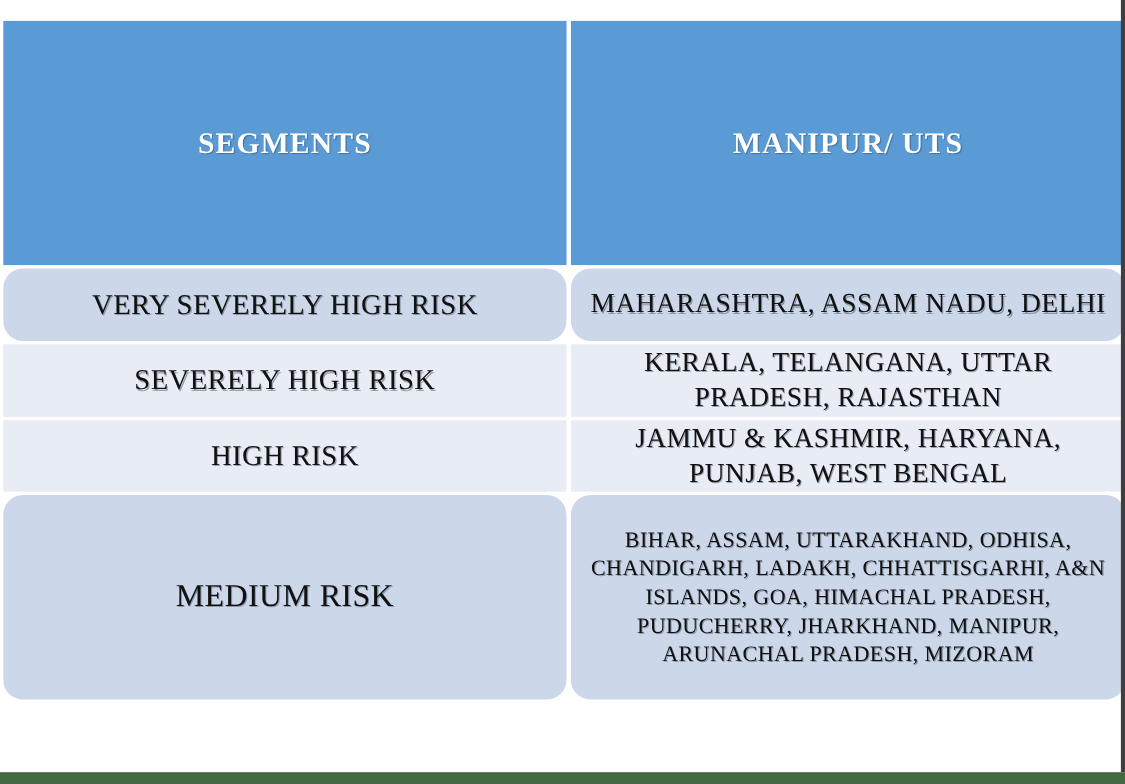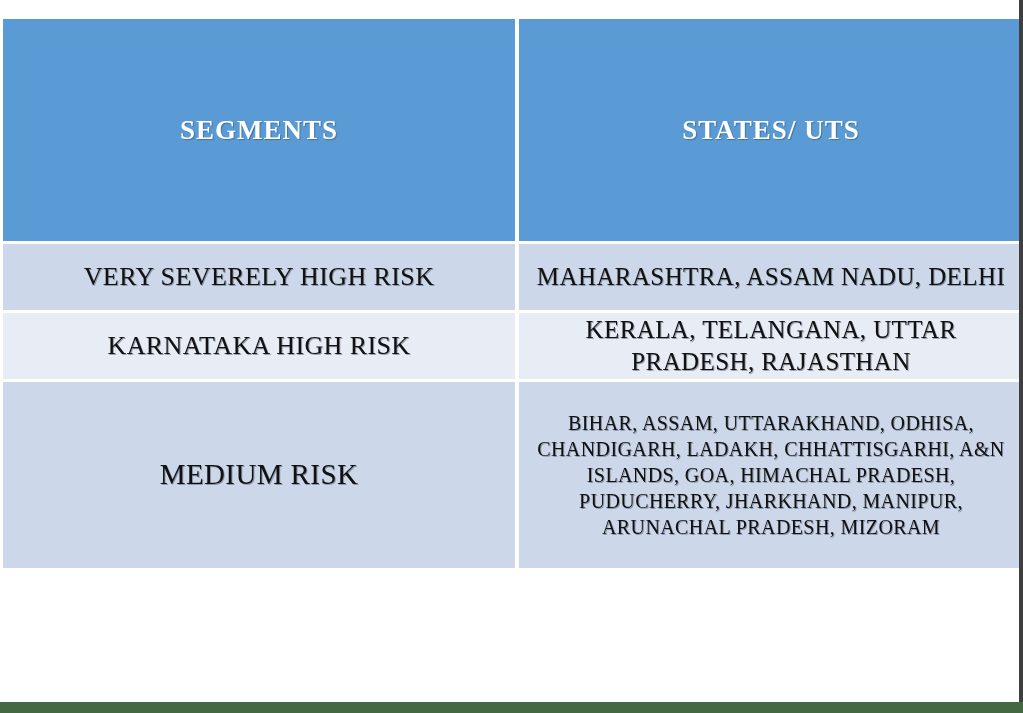--- a/index.html
+++ b/index.html
@@ -84,21 +84,21 @@
   }
 
   
   tbody td {
     color: #111111;
     font-size: 25px;
     line-height: 1.28;
     text-shadow: 1px 1px 0 rgba(90,100,115,0.55);
   }
 
-  tbody tr.tint-dark td  { background: #ccd7ea; }
+  tbody tr.tint-dark td  { background: #ccd7ea; border-radius: 18px; }
   tbody tr.tint-light td { background: #e8ecf5; }
 
   tbody tr.row-h1 td { height: 66px; }
   tbody tr.row-h2 td { height: 66px; }
   tbody tr.row-h3 td { height: 67px; }
   tbody tr.row-h4 td { height: 65px; }
   tbody tr.row-h5 td { height: 186px; }
 
   td.cell-segment { font-size: 26px; }
   td.cell-states  { font-size: 25px; }
@@ -113,36 +113,40 @@
 
   <div class="table-wrap">
     <table class="risk-table">
       <colgroup>
         <col class="col-segments">
         <col class="col-states">
       </colgroup>
       <thead>
         <tr>
           <th>SEGMENTS</th>
-          <th>STATES/ UTS</th>
+          <th>MANIPUR/ UTS</th>
         </tr>
       </thead>
       <tbody>
 
         <tr class="tint-dark row-h1">
           <td class="cell-segment">VERY SEVERELY HIGH RISK</td>
           <td class="cell-states">MAHARASHTRA, ASSAM NADU, DELHI</td>
         </tr>
 
         <tr class="tint-light row-h2">
-          <td class="cell-segment">KARNATAKA HIGH RISK</td>
+          <td class="cell-segment">SEVERELY HIGH RISK</td>
           <td class="cell-states">KERALA, TELANGANA, UTTAR PRADESH, RAJASTHAN</td>
         </tr>
 
 
+        <tr class="tint-light row-h4">
+          <td class="cell-segment">HIGH RISK</td>
+          <td class="cell-states">JAMMU &amp; KASHMIR, HARYANA, PUNJAB, WEST BENGAL</td>
+        </tr>
 
         <tr class="tint-dark row-h5">
           <td class="cell-segment">MEDIUM RISK</td>
           <td class="cell-states">BIHAR, ASSAM, UTTARAKHAND, ODHISA, CHANDIGARH, LADAKH, CHHATTISGARHI, A&amp;N ISLANDS, GOA, HIMACHAL PRADESH, PUDUCHERRY, JHARKHAND, MANIPUR, ARUNACHAL PRADESH, MIZORAM</td>
         </tr>
 
       </tbody>
     </table>
   </div>
 

